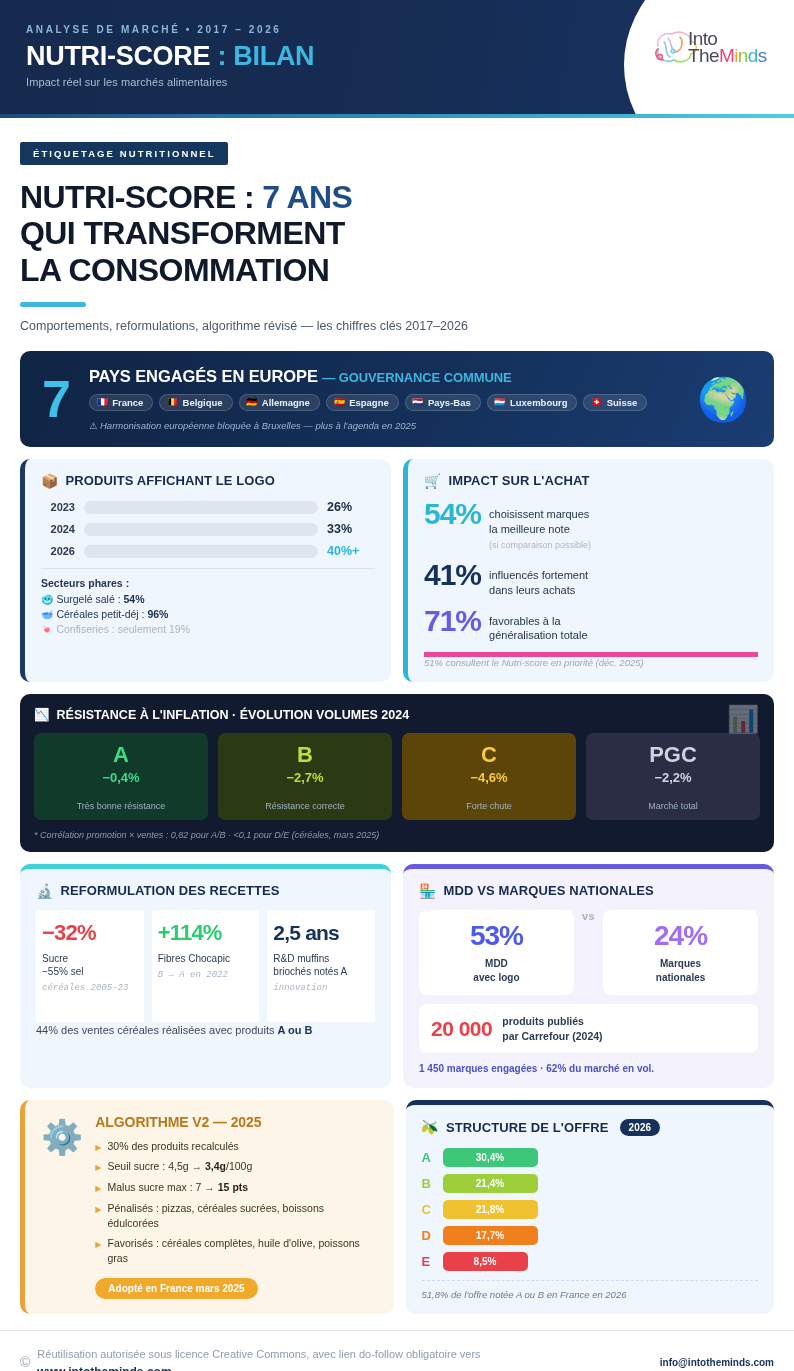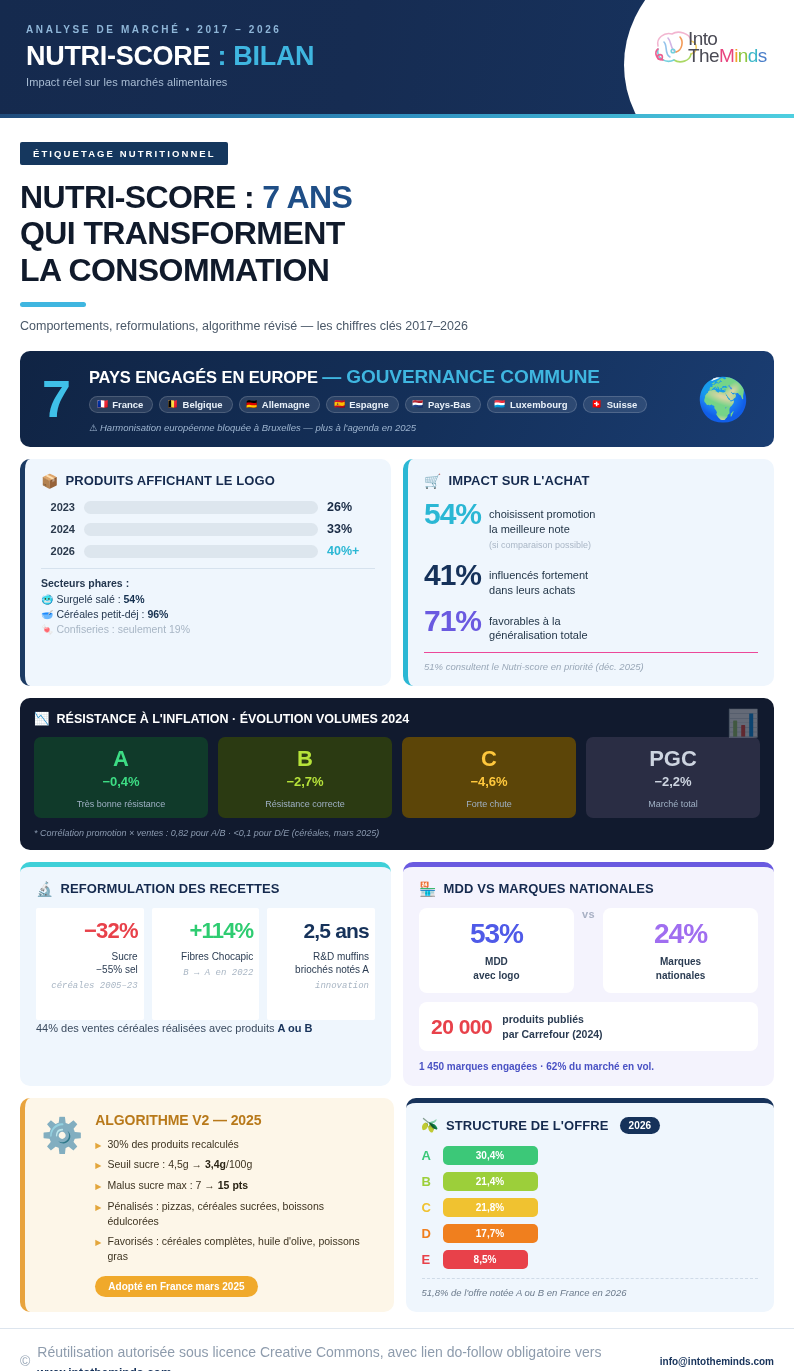--- a/index.html
+++ b/index.html
@@ -94,21 +94,21 @@
     background: linear-gradient(115deg, #102444 0%, #14305a 55%, #1a3d72 100%);
     padding: 14px 16px 14px 16px; min-height: 96px;
     display: flex; align-items: center; gap: 14px;
   }
   .banner-num {
     font-size: 52px; font-weight: bold; color: #3fc0e8;
     line-height: 0.9; padding-left: 6px; padding-right: 4px;
   }
   .banner-main { flex: 1; }
   .banner-title { font-size: 16.5px; font-weight: bold; color: #ffffff; letter-spacing: -0.1px; }
-  .banner-title .bt-accent { color: #3fb6e0; font-size: 19px; }
+  .banner-title .bt-accent { color: #3fb6e0; font-size: 13px; }
   .flags { display: flex; flex-wrap: wrap; gap: 6px; margin-top: 8px; }
   .flag-pill {
     display: flex; align-items: center; gap: 4px;
     background: rgba(255,255,255,0.10);
     border: 1px solid rgba(255,255,255,0.16);
     border-radius: 11px; padding: 2px 9px 2px 7px;
     font-size: 9.5px; font-weight: bold; color: #eaf2fa; white-space: nowrap;
   }
   .flag-glyph { font-size: 9px; line-height: 1; }
   .banner-note {
@@ -160,51 +160,51 @@
   
   .stat-line { display: flex; align-items: flex-start; gap: 8px; margin-bottom: 9px; }
   .stat-big { font-size: 30px; font-weight: bold; line-height: 0.95; letter-spacing: -1px; }
   .stat-big.c-cyan { color: #2bb7d4; }
   .stat-big.c-navy { color: #16325a; }
   .stat-big.c-purple { color: #6a5ae0; }
   .stat-txt { font-size: 11px; color: #233648; line-height: 1.35; padding-top: 7px; }
   .stat-note { font-size: 9px; color: #aab7c6; font-style: normal; }
   .card-foot {
     font-size: 9.5px; color: #9aa8b8; font-style: italic;
-    border-top: 1px solid #ec4899; padding-top: 8px; margin-top: 8px;
+    border-top: 5px solid #ec4899; padding-top: 0; margin-top: 8px;
   }
 
   
   .dark-panel {
     margin-top: 12px; background: #111a2e; border-radius: 10px;
     padding: 13px 14px 12px 14px; position: relative; overflow: hidden;
   }
   .dp-title {
     display: flex; align-items: center; gap: 7px;
     font-size: 12.5px; font-weight: bold; color: #ffffff; margin-bottom: 11px;
   }
   .dp-deco { position: absolute; right: 14px; top: 10px; font-size: 26px; opacity: .35; }
   .grade-row { display: flex; gap: 10px; }
   .grade-box {
     flex: 1; border-radius: 7px; padding: 10px 6px 9px 6px; text-align: center;
   }
   .grade-letter { font-size: 22px; font-weight: bold; line-height: 1.05; }
   .grade-delta { font-size: 13px; font-weight: bold; margin-top: 4px; }
-  .grade-desc { font-size: 9px; color: #9fb0c4; margin-top: 10px; }
+  .grade-desc { font-size: 9px; color: #9fb0c4; margin-top: 16px; }
   .gb-a { background: #103a2a; } .gb-a .grade-letter, .gb-a .grade-delta { color: #3ddc84; }
   .gb-b { background: #2b3a12; } .gb-b .grade-letter, .gb-b .grade-delta { color: #b6e23a; }
   .gb-c { background: #5c4508; } .gb-c .grade-letter, .gb-c .grade-delta { color: #ffc83d; }
   .gb-pgc { background: #2a2d44; } .gb-pgc .grade-letter, .gb-pgc .grade-delta { color: #cdd4e0; }
   .dp-foot { font-size: 9px; color: #8b9ab0; font-style: italic; margin-top: 10px; }
 
   
   .tile-row { display: flex; gap: 8px; }
   .tile {
     flex: 1; background: #ffffff; border-radius: 2px; padding: 11px 6px 10px 6px;
-    text-align: right; min-height: 112px;
+    text-align: left; min-height: 112px;
   }
   .tile-big { font-size: 22px; font-weight: bold; line-height: 1.05; letter-spacing: -0.8px; }
   .tile-big.c-red { color: #e8414a; }
   .tile-big.c-green { color: #2ecc71; }
   .tile-big.c-navy { color: #16325a; font-size: 21px; line-height: 1.1; }
   .tile-lbl { font-size: 10px; font-weight: normal; color: #2b3c52; margin-top: 7px; line-height: 1.3; }
   .tile-sub { font-size: 9px; color: #a9b6c4; font-style: italic; margin-top: 5px; font-family: Liberation Mono, monospace; }
   .reform-foot { font-size: 11px; color: #3a4a5e; margin-top: 2px; }
   .reform-foot b { color: #16325a; }
 
@@ -265,21 +265,21 @@
   }
 
   
   .footer {
     margin-top: 16px; border-top: 1px solid #dde5ee;
     padding: 13px 20px 16px 20px;
     display: flex; align-items: center; justify-content: space-between;
   }
   .foot-left { display: flex; align-items: center; gap: 7px; }
   .foot-c { font-size: 14px; color: #9aa8b8; }
-  .foot-t1 { font-size: 14px; color: #8e9cad; line-height: 1.5; }
+  .foot-t1 { font-size: 11px; color: #8e9cad; line-height: 1.5; }
   .foot-t2 { font-size: 12px; font-weight: bold; color: #16325a; }
   .foot-right { font-size: 10px; font-weight: bold; color: #16325a; }
 </style>
 </head>
 <body>
 
 <div class="header">
   <div class="header-curve"></div>
   <div class="header-inner">
     <div class="kicker">ANALYSE DE MARCHÉ • 2017 – 2026</div>
@@ -409,21 +409,21 @@
 
     <div class="card card-l-cyan">
       <div class="card-title">
         <span class="ic">🛒</span>
         <span>IMPACT SUR L'ACHAT</span>
       </div>
 
       <div class="stat-line">
         <span class="stat-big c-cyan">54%</span>
         <span class="stat-txt">
-          <span>choisissent promotion</span><br>
+          <span>choisissent marques</span><br>
           <span>la meilleure note</span><br>
           <span class="stat-note">(si comparaison possible)</span>
         </span>
       </div>
       <div class="stat-line">
         <span class="stat-big c-navy">41%</span>
         <span class="stat-txt">
           <span>influencés fortement</span><br>
           <span>dans leurs achats</span>
         </span>

